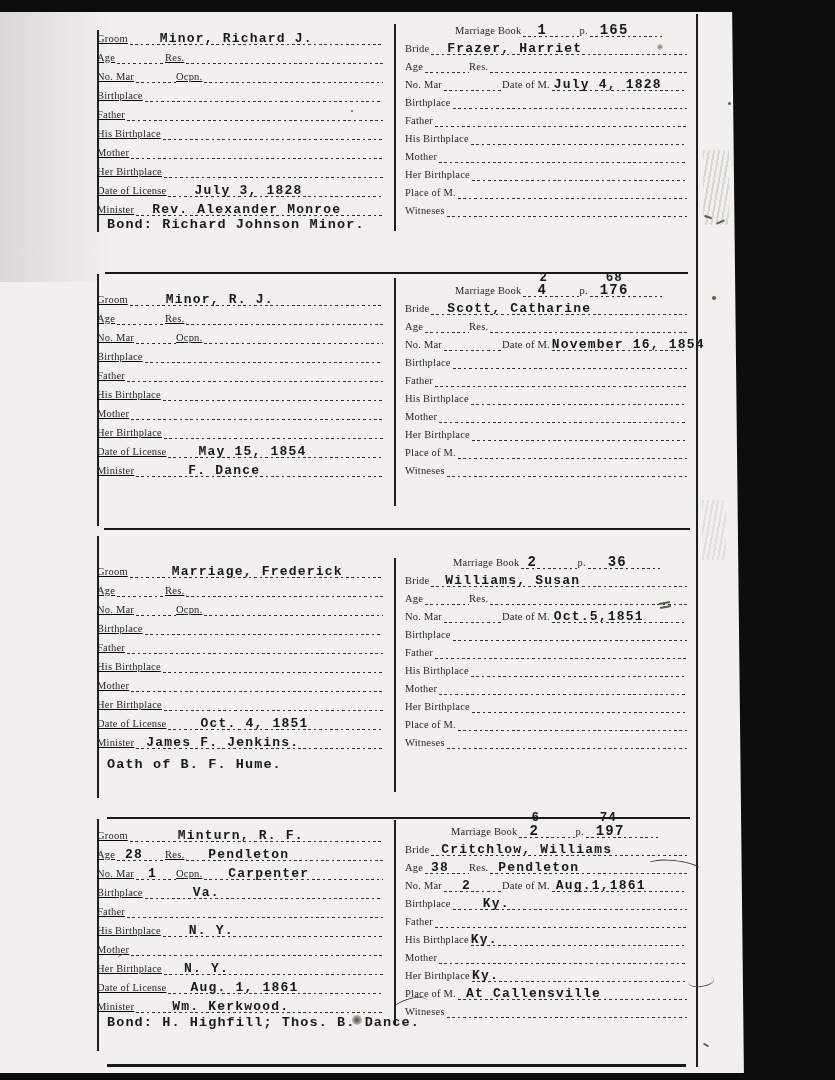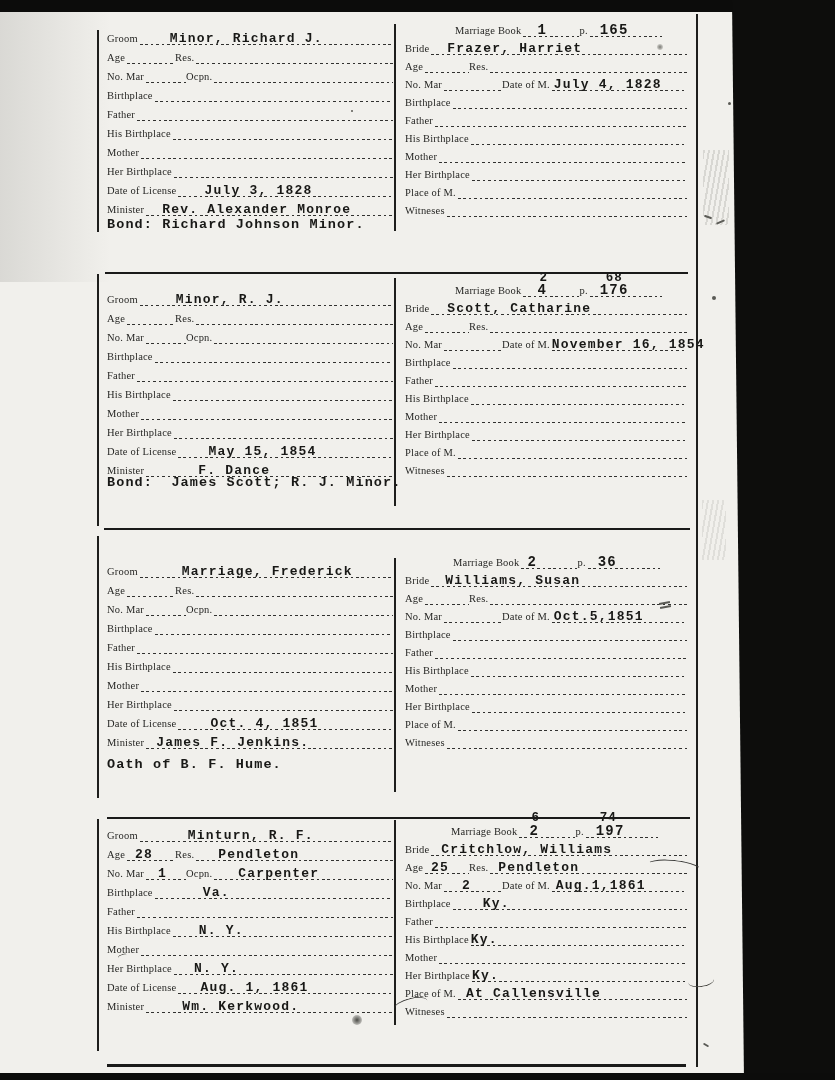--- a/index.html
+++ b/index.html
@@ -16,21 +16,21 @@
                  clip-path:polygon(32px 0, 135px 0, 135px 1080px, 44px 1080px); }
   .shade-left  { position:absolute; left:0; top:12px; width:110px; height:270px;
                  background:linear-gradient(to right, rgba(95,95,90,.16), rgba(95,95,90,0)); }
   .streak      { position:absolute; background:repeating-linear-gradient(100deg, rgba(115,115,108,.20) 0 2px, rgba(0,0,0,0) 2px 5px); }
 
   
   .hline { position:absolute; background:#1a1a19; }
   .vline { position:absolute; width:2px; background:#1e1e1c; }
 
   .record { position:absolute; left:97px; width:600px; }
-  .gcol   { position:absolute; left:10px;  top:0; width:286px; }
+  .gcol   { position:absolute; left:0;  top:0; width:286px;text-decoration:underline; }
   .bcol   { position:absolute; left:308px; top:0; width:282px; }
 
   .row  { display:flex; align-items:flex-end; height:19px; }
   .bcol .row { height:18px; }
   .lbl  { font-size:10.5px; color:#272725; white-space:nowrap; padding:0 2px 1px 0; letter-spacing:.2px; }
   .lead { flex:1 1 auto; position:relative; height:14px;
           background:repeating-linear-gradient(90deg,#31312f 0 2.6px, rgba(0,0,0,0) 2.6px 5.4px) left bottom/100% 1.2px no-repeat; }
   .lead.fix { flex:0 0 auto; }
   .val  { position:absolute; bottom:0; left:8px; font-family:"Liberation Mono","DejaVu Sans Mono",monospace;
           font-size:13px; line-height:13px; font-weight:700; color:#181816; letter-spacing:1.2px; white-space:pre; }
@@ -283,21 +283,20 @@
     <div class="row">
         <span class="lbl">Place of M.</span>
         <span class="lead"></span>
       </div>
     <div class="row">
         <span class="lbl">Witneses</span>
         <span class="lead"></span>
       </div>
   </div>
 
-  <div class="note" style="top:204px">Bond:  James Scott; R. J. Minor.</div>
 </section>
 
 <section class="record" style="top:528px;height:289px">
   <div class="vline" style="left:0;top:8px;height:262px"></div>
   <div class="vline" style="left:297px;top:30px;height:234px"></div>
 
   <div class="gcol" style="padding-top:31px">
     <div class="row">
       <span class="lbl">Groom</span>
       <span class="lead">
@@ -351,21 +350,21 @@
   </div>
 
   <div class="bcol" style="padding-top:23px">
     <div class="row" style="padding-left:48px">
       <span class="lbl">Marriage Book</span>
       <span class="lead fix" style="width:56px">
           <span class="val big" style="left:6px">2</span>
         </span>
       <span class="lbl">p.</span>
       <span class="lead fix" style="width:72px">
-          <span class="val big" style="left:10px">36</span>
+          <span class="val big" style="left:20px">36</span>
         </span>
     </div>
     <div class="row">
       <span class="lbl">Bride</span>
       <span class="lead">
           <span class="val" style="left:14px">Williams, Susan</span>
         </span>
     </div>
     <div class="row">
       <span class="lbl">Age</span>
@@ -500,21 +499,21 @@
     </div>
     <div class="row">
       <span class="lbl">Bride</span>
       <span class="lead">
           <span class="val" style="left:10px">Critchlow, Williams</span>
         </span>
     </div>
     <div class="row">
       <span class="lbl">Age</span>
       <span class="lead fix" style="width:44px">
-          <span class="val" style="left:6px">25</span>
+          <span class="val" style="left:6px">38</span>
         </span>
       <span class="lbl">Res.</span>
       <span class="lead">
           <span class="val" style="left:8px">Pendleton</span>
         </span>
     </div>
     <div class="row">
       <span class="lbl">No. Mar</span>
       <span class="lead fix" style="width:58px">
           <span class="val" style="left:18px">2</span>
@@ -555,20 +554,21 @@
       <span class="lead">
           <span class="val" style="left:8px">At Callensville</span>
         </span>
     </div>
     <div class="row">
         <span class="lbl">Witneses</span>
         <span class="lead"></span>
       </div>
   </div>
 
+  <div class="note" style="top:199px">Bond: H. Highfill; Thos. B. Dance.</div>
 </section>
 
 <div class="hline" style="left:105px;top:272px;width:583px;height:2px"></div>
 <div class="hline" style="left:104px;top:528px;width:586px;height:2px"></div>
 <div class="hline" style="left:107px;top:817px;width:583px;height:2.2px"></div>
 <div class="hline" style="left:107px;top:1064px;width:579px;height:3px"></div>
 <div class="vline" style="left:696px;top:14px;height:1053px"></div>
 
 <div class="spk" style="left:657px;top:44px;width:6px;height:6px;background:radial-gradient(#7a7a74,rgba(122,122,116,0))"></div>
 <div class="spk" style="left:351px;top:110px;width:2px;height:2px"></div>

